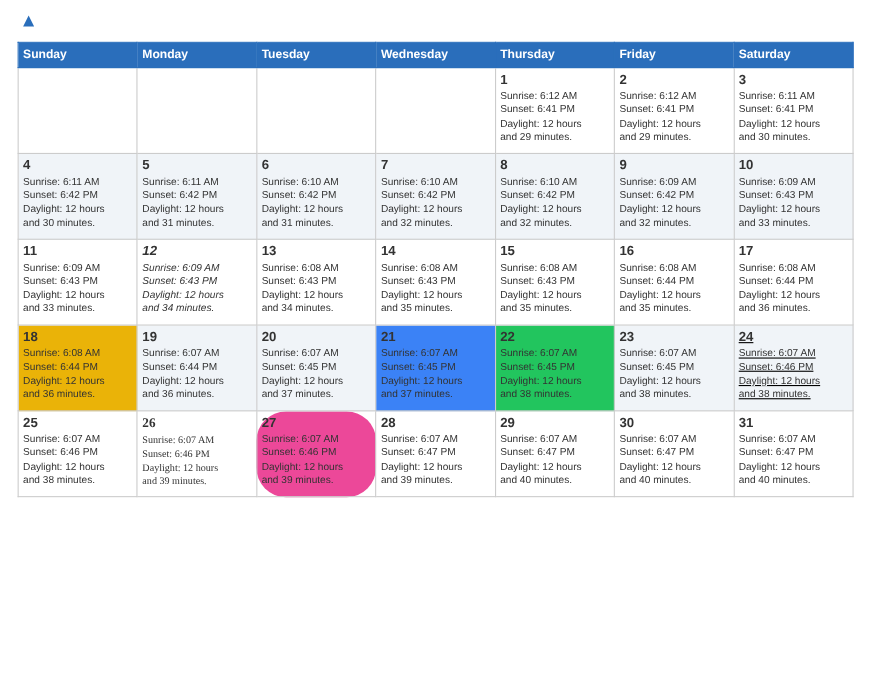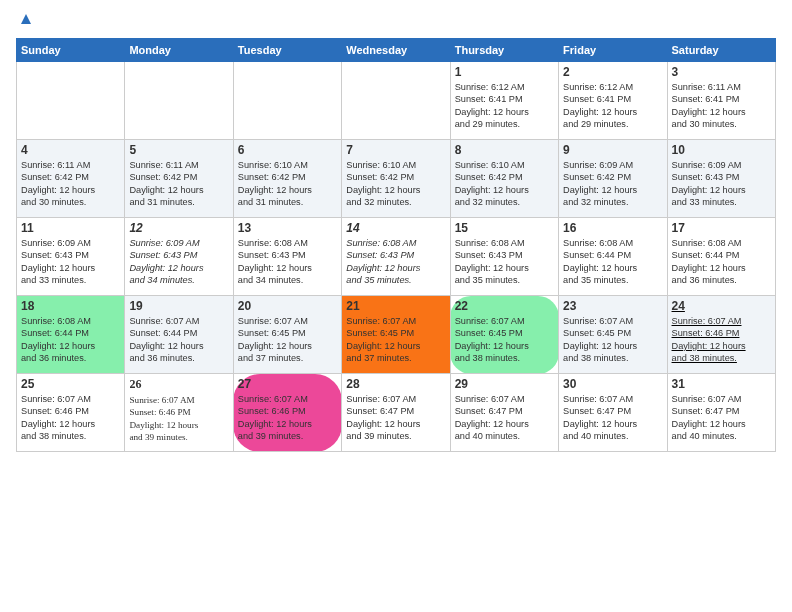--- a/index.html
+++ b/index.html
@@ -175,55 +175,55 @@
             <div class="day-info">Sunrise: 6:09 AM<br>Sunset: 6:43 PM<br>Daylight: 12 hours<br>and 33 minutes.</div>
           </td>
           <td style="background: rgb(255, 255, 255); font-style: italic;">
             <span class="day-num">12</span>
             <div class="day-info">Sunrise: 6:09 AM<br>Sunset: 6:43 PM<br>Daylight: 12 hours<br>and 34 minutes.</div>
           </td>
           <td style="background: rgb(255, 255, 255);">
             <span class="day-num">13</span>
             <div class="day-info">Sunrise: 6:08 AM<br>Sunset: 6:43 PM<br>Daylight: 12 hours<br>and 34 minutes.</div>
           </td>
-          <td style="background: rgb(255, 255, 255); font-style: italic;">
+          <td style="background: rgb(255, 255, 255);">
             <span class="day-num">14</span>
             <div class="day-info">Sunrise: 6:08 AM<br>Sunset: 6:43 PM<br>Daylight: 12 hours<br>and 35 minutes.</div>
           </td>
           <td style="background: rgb(255, 255, 255);">
             <span class="day-num">15</span>
             <div class="day-info">Sunrise: 6:08 AM<br>Sunset: 6:43 PM<br>Daylight: 12 hours<br>and 35 minutes.</div>
           </td>
           <td style="background: rgb(255, 255, 255);">
             <span class="day-num">16</span>
             <div class="day-info">Sunrise: 6:08 AM<br>Sunset: 6:44 PM<br>Daylight: 12 hours<br>and 35 minutes.</div>
           </td>
           <td style="background: rgb(255, 255, 255);">
             <span class="day-num">17</span>
             <div class="day-info">Sunrise: 6:08 AM<br>Sunset: 6:44 PM<br>Daylight: 12 hours<br>and 36 minutes.</div>
           </td>
         </tr>
         <tr>
-          <td style="background: #86efac;">
+          <td style="background: #eab308;">
             <span class="day-num">18</span>
             <div class="day-info">Sunrise: 6:08 AM<br>Sunset: 6:44 PM<br>Daylight: 12 hours<br>and 36 minutes.</div>
           </td>
           <td style="background: rgb(240, 244, 248);">
             <span class="day-num">19</span>
             <div class="day-info">Sunrise: 6:07 AM<br>Sunset: 6:44 PM<br>Daylight: 12 hours<br>and 36 minutes.</div>
           </td>
           <td style="background: rgb(240, 244, 248);">
             <span class="day-num">20</span>
             <div class="day-info">Sunrise: 6:07 AM<br>Sunset: 6:45 PM<br>Daylight: 12 hours<br>and 37 minutes.</div>
           </td>
-          <td style="background: #f97316;">
+          <td style="background: #3b82f6;">
             <span class="day-num">21</span>
             <div class="day-info">Sunrise: 6:07 AM<br>Sunset: 6:45 PM<br>Daylight: 12 hours<br>and 37 minutes.</div>
           </td>
-          <td style="background: #86efac; border-radius: 21px;">
+          <td style="background: #22c55e;">
             <span class="day-num">22</span>
             <div class="day-info">Sunrise: 6:07 AM<br>Sunset: 6:45 PM<br>Daylight: 12 hours<br>and 38 minutes.</div>
           </td>
           <td style="background: rgb(240, 244, 248);">
             <span class="day-num">23</span>
             <div class="day-info">Sunrise: 6:07 AM<br>Sunset: 6:45 PM<br>Daylight: 12 hours<br>and 38 minutes.</div>
           </td>
           <td style="background: rgb(240, 244, 248); text-decoration: underline;">
             <span class="day-num">24</span>
             <div class="day-info">Sunrise: 6:07 AM<br>Sunset: 6:46 PM<br>Daylight: 12 hours<br>and 38 minutes.</div>

